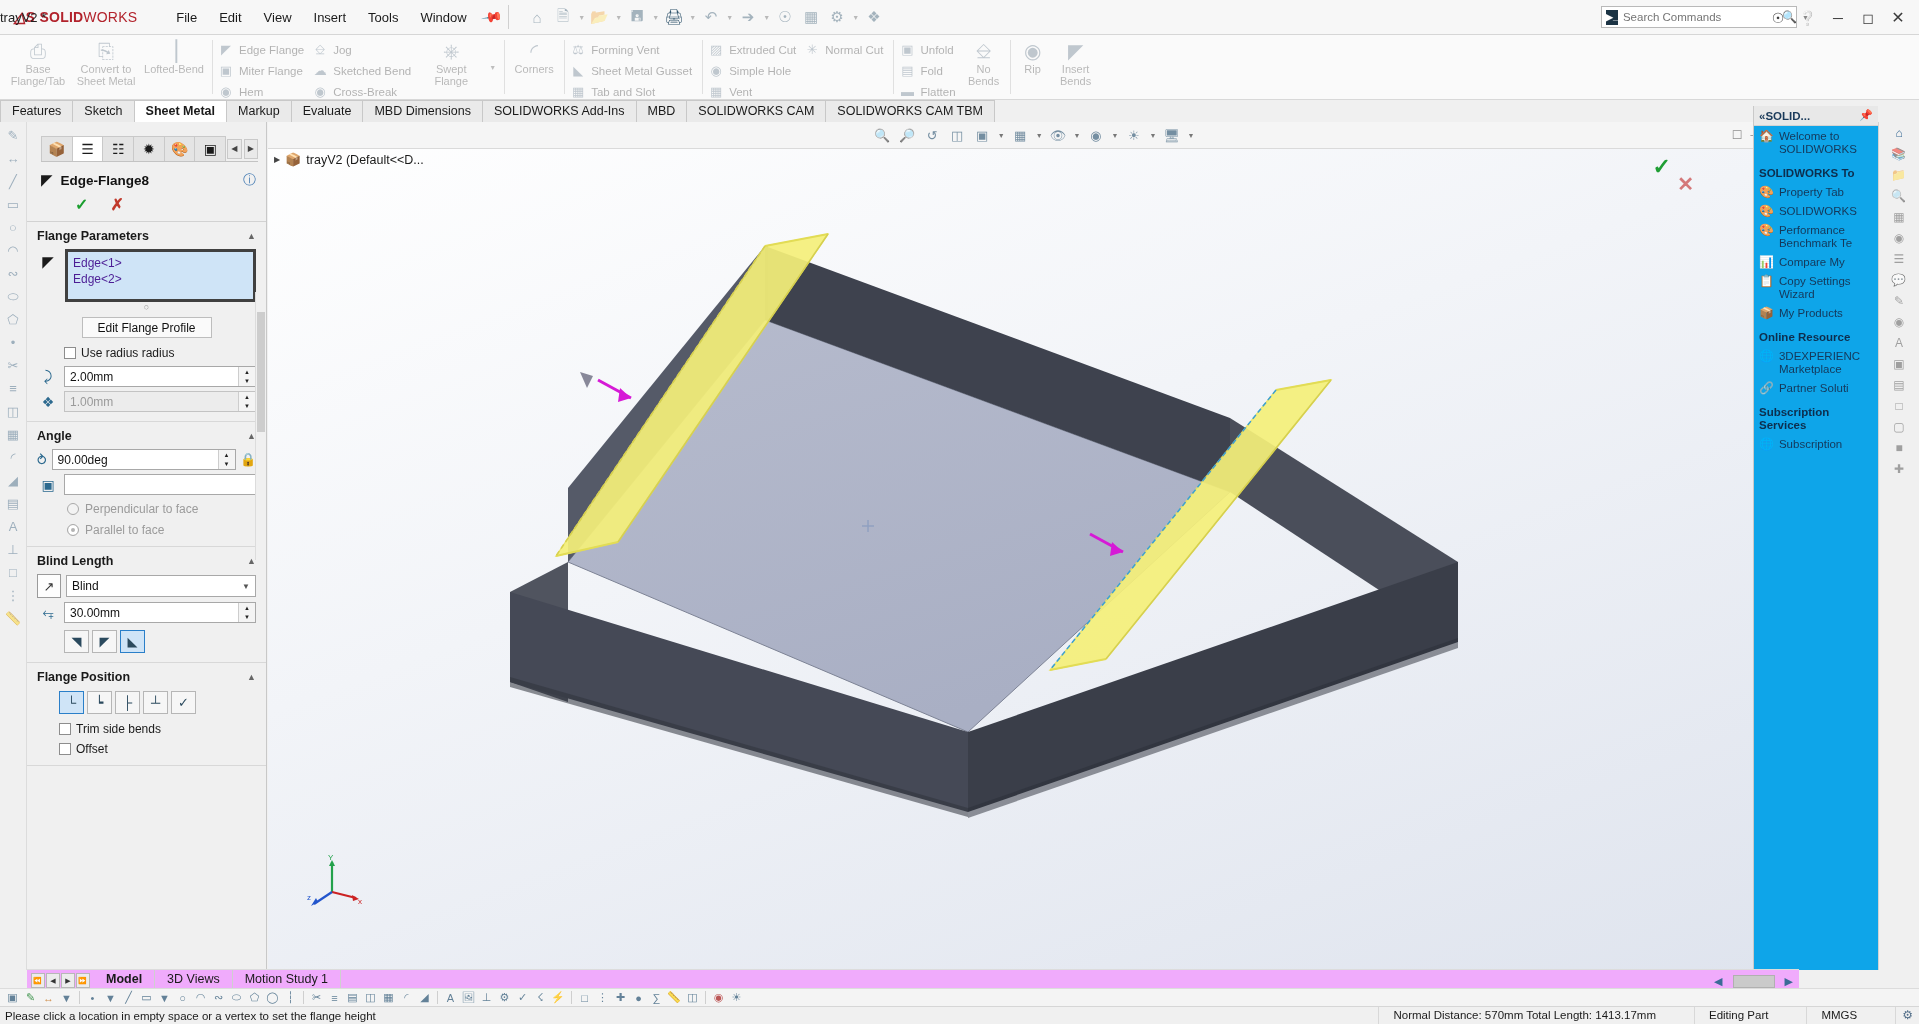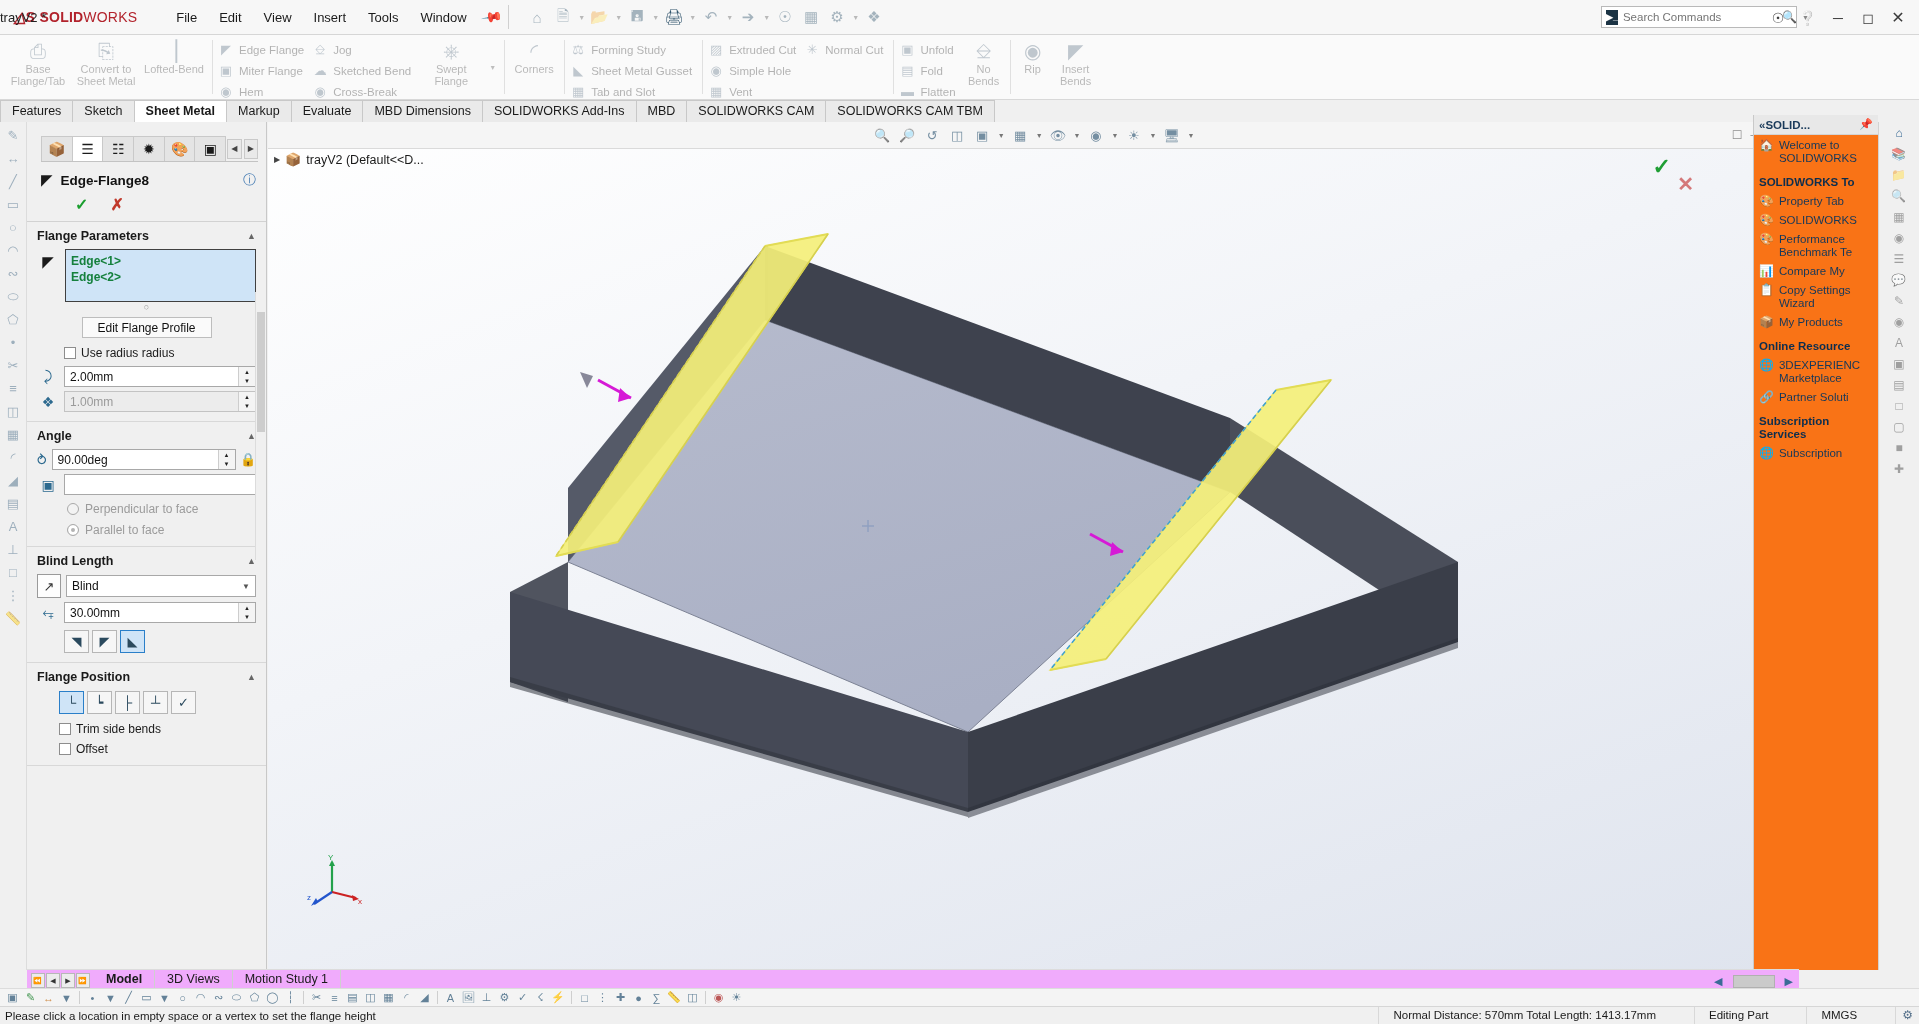--- a/index.html
+++ b/index.html
@@ -142,22 +142,22 @@
 
   .sect { border-bottom: 1px solid #d8d8d8; padding: 7px 10px 9px 10px; }
   .sect-title {
     font-weight: bold; font-size: 12.5px; color: #1a1a1a;
     display: flex; align-items: center; justify-content: space-between; margin-bottom: 6px;
   }
   .sect-title .chev { font-size: 9px; color: #666; font-weight: normal; }
   .sel-row { display: flex; gap: 6px; align-items: flex-start; }
   .sel-row .sicon2 { font-size: 15px; padding-top: 4px; width: 22px; text-align: center; }
   .sel-box {
-    flex: 1; background: #cfe4f7; border: 1px solid #404040; min-height: 53px;
-    padding: 3px 5px; font-size: 12px; color: #15803d; line-height: 16px; font-weight: bold;
+    flex: 1; background: #cfe4f7; border: 3px solid #404040; min-height: 53px;
+    padding: 3px 5px; font-size: 12px; color: #4c1d95; line-height: 16px;
   }
   .dot-handle { text-align: center; font-size: 9px; color: #9a9a9a; line-height: 8px; margin-top:1px; }
   .btn-wide {
     display: block; margin: 6px auto 0 auto; width: 130px; height: 21px;
     background: #fafafa; border: 1px solid #bdbdbd; font-size: 12px; color: #111;
     font-family: "Liberation Sans", sans-serif;
   }
   .cb-row { display: flex; align-items: center; gap: 5px; margin: 8px 0 6px 27px; }
   .cb-row .cb { width: 12px; height: 12px; border: 1px solid #8d8d8d; background: #fff; }
   .cb-row .lb { font-size: 12px; color: #1a1a1a; }
@@ -241,22 +241,22 @@
   .vtool-right .vb {
     width: 23px; height: 23px; border: 1px solid #cfcfcf; background: #f2f2f2;
     display: flex; align-items: center; justify-content: center; font-size: 12px; color: #3b6a8c;
   }
 
   .triad { position: absolute; left: 38px; bottom: 58px; width: 60px; height: 60px; }
 
   
   .model-svg { position: absolute; left: 0; top: 0; width: 100%; height: 100%; }
   .tp-wide {
-    position: absolute; right: 41px; top: 115px; width: 125px; bottom: 54px;
-    background: #f97316; border-left: 1px solid #c9c9c9; overflow: hidden;
+    position: absolute; right: 41px; top: 106px; width: 125px; bottom: 54px;
+    background: #0ea5e9; border-left: 1px solid #c9c9c9; overflow: hidden;
   }
   .tp-head {
     height: 20px; display: flex; align-items: center; gap: 4px; padding: 0 5px;
     background: #e8e8e8; border-bottom: 1px solid #d3d3d3;
     font-size: 11.5px; font-weight: bold; color: #1a3a5a;
   }
   .tp-head .pin { margin-left: auto; color: #3a6b96; font-size: 11px; }
   .tp-item {
     display: flex; align-items: flex-start; gap: 5px; padding: 4px 5px 2px 5px;
     font-size: 11.5px; color: #15385a; line-height: 13px;
@@ -427,21 +427,21 @@
       <div class="big-btn" style="width:52px;">
         <div class="gi">◜</div>
         <div class="lbl">Corners</div>
       </div>
     </div>
 
     <div class="rgroup">
       <div class="small-col">
         <div class="sm-btn">
           <span class="gi">⚖</span>
-          <span class="lbl">Forming Study</span>
+          <span class="lbl">Forming Vent</span>
         </div>
         <div class="sm-btn">
           <span class="gi">◣</span>
           <span class="lbl">Sheet Metal Gusset</span>
         </div>
         <div class="sm-btn">
           <span class="gi">▦</span>
           <span class="lbl">Tab and Slot</span>
         </div>
       </div>

